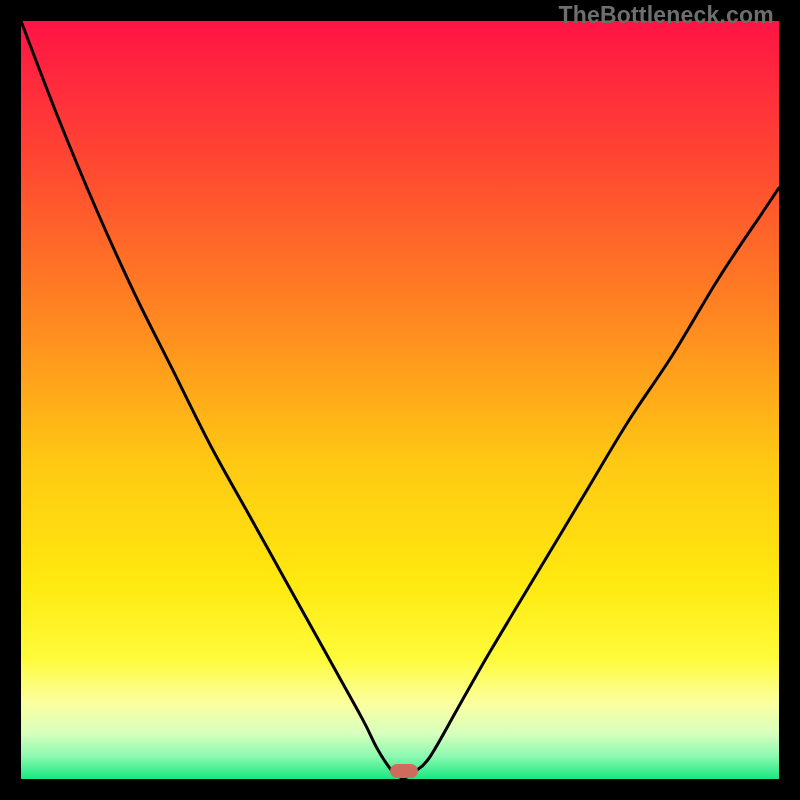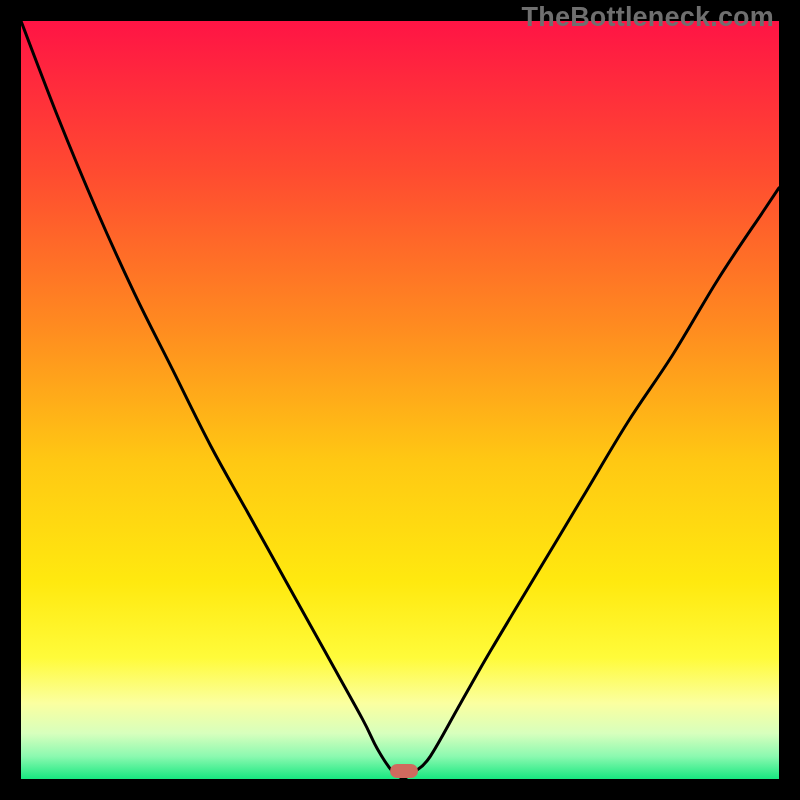--- a/index.html
+++ b/index.html
@@ -32,21 +32,21 @@
     left: 0;
     top: 0;
     width: 100%;
     height: 100%;
   }
   .watermark {
     position: absolute;
     top: 2px;
     right: 26px;
     color: #6f6f6f;
-    font-size: 27px;
+    font-size: 23px;
     font-weight: 600;
     letter-spacing: 0.2px;
   }
   svg.curve {
     position: absolute;
     left: 0;
     top: 0;
     width: 758px;
     height: 758px;
   }

